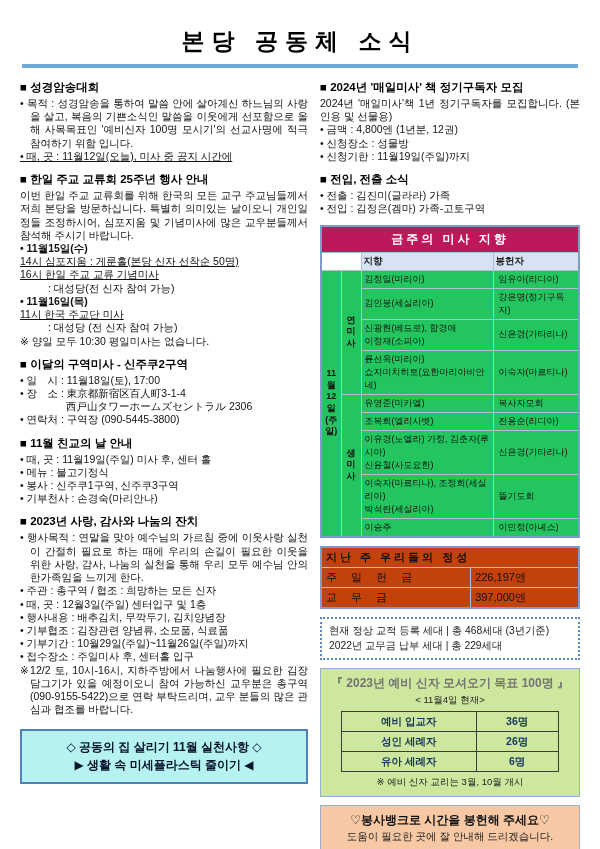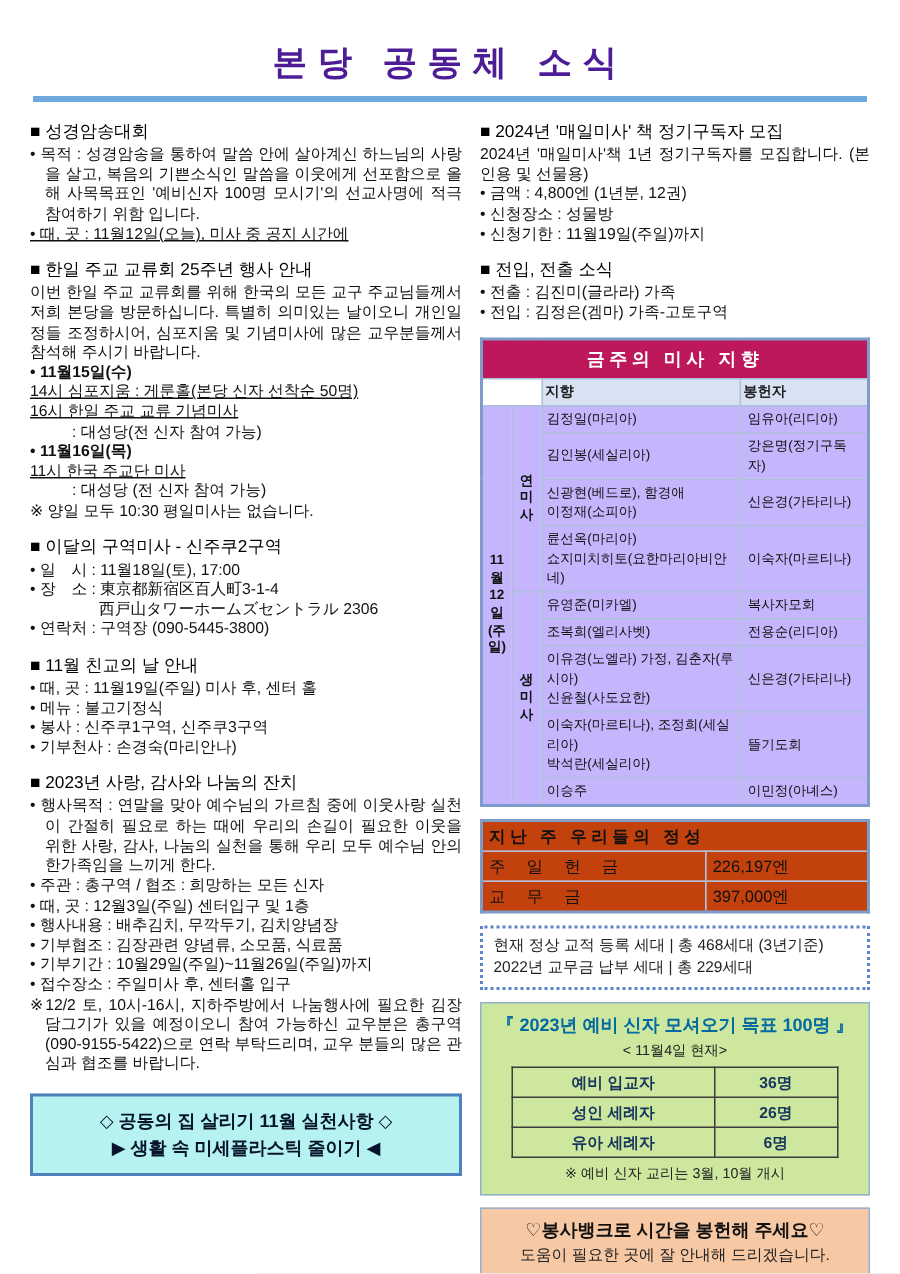--- a/index.html
+++ b/index.html
@@ -1,58 +1,58 @@
 <!DOCTYPE html>
 <html><head>
 <meta charset="utf-8">
 <style>
   html,body{margin:0;padding:0;background:#e8e8e8;}
   .page{width:600px;height:849px;box-sizing:border-box;margin:0 auto;background:#fff;
         padding:24px 20px 0;font-family:"Liberation Sans","DejaVu Sans",sans-serif;color:#111;
         overflow:hidden;position:relative;}
-  h1{font-size:23px;text-align:center;margin:2px 0 0;font-weight:bold;letter-spacing:7px;color:#4c1d95;}
+  h1{font-size:23px;text-align:center;margin:2px 0 0;font-weight:bold;letter-spacing:7px;color:#000000;}
   .rule{height:4px;background:#6fa8dc;margin:7px 2px 12px;}
   .cols{display:flex;gap:12px;align-items:flex-start;}
   .col{min-width:0;}
   .col.left{width:288px;flex:none;}
   .col.right{flex:1;}
   section{margin-bottom:9px;}
-  h2{font-size:11.5px;margin:0 0 2px;font-weight:normal;color:#000;}
+  h2{font-size:11.5px;margin:0 0 2px;font-weight:bold;color:#000;}
   .line,p.line{font-size:10.5px;line-height:1.26;margin:0;}
   .just{text-align:justify;}
   .u{text-decoration:underline;}
   .b{font-weight:bold;}
   .ind{padding-left:28px;}
   .ind2{padding-left:46px;}
   .hang{padding-left:10px;text-indent:-10px;}
 
   
   table{border-collapse:collapse;}
   .mass{width:100%;border:2px solid #7d9cc9;margin:3px 0 8px;}
-  .mass td{border:1px solid #aebfdc;font-size:9px;padding:2px 3px;background:#c4b5fd;vertical-align:middle;}
+  .mass td{border:1px solid #aebfdc;font-size:9px;padding:2px 3px;background:#22c55e;vertical-align:middle;}
   .t-title td{background:#be185d;color:#fff;font-weight:bold;font-size:12px;text-align:center;
               padding:4px 2px;letter-spacing:3px;}
   .t-head td{background:#d9e2f3;font-weight:bold;text-align:left;font-size:9.5px;padding:2px;color:#222;}
   .t-head td.corner{background:#fff;}
   .vdate,.vgroup{text-align:center;font-weight:bold;padding:1px;}
   .vdate span,.vgroup span{display:inline-block;width:12px;word-break:break-all;line-height:1.3;}
   td.int{white-space:pre-line;}
   td.off{padding-left:5px;}
 
   
   .offer{width:100%;border:2px solid #7d9cc9;margin:0 0 8px;}
   .offer td{border:1px solid #aebfdc;background:#c2410c;font-size:11px;padding:2px 4px;text-align:left;color:#111;}
   .offer td.olabel{word-spacing:11px;}
 
   .dotted{border:2px dotted #5b84c8;padding:4px 7px;font-size:10.3px;line-height:1.55;margin-bottom:8px;background:#fff;color:#222;}
 
   .box{border:1px solid #94b0d2;padding:6px 8px 7px;margin-bottom:8px;}
   .greenbox{background:#cde79f;}
   .salmonbox{background:#f7c8a4;}
-  .bx-title{font-weight:bold;font-size:12px;text-align:center;color:#0369a1;}
+  .bx-title{font-weight:bold;font-size:12px;text-align:center;color:#737373;}
   .salmonbox .bx-title{color:#111;}
   .bx-sub{font-size:10.5px;text-align:center;margin-top:1px;color:#222;}
   .bx-asof{font-size:9.5px;text-align:center;margin:2px 0 4px;color:#222;}
   .box-table{width:90%;margin:0 auto;}
   .box-table td{border:1px solid #3c3c3c;font-size:10.5px;font-weight:bold;text-align:center;
                 padding:2.5px 2px;color:#17365d;}
   .bx-note{font-size:9.5px;text-align:center;margin-top:4px;color:#222;}
 
   .cyanbox{background:#b5f2f0;border:2px solid #4f81bd;padding:7px 20px;text-align:center;margin-top:12px;}
   .cb-line{font-weight:bold;font-size:12px;line-height:1.55;color:#06132b;}

